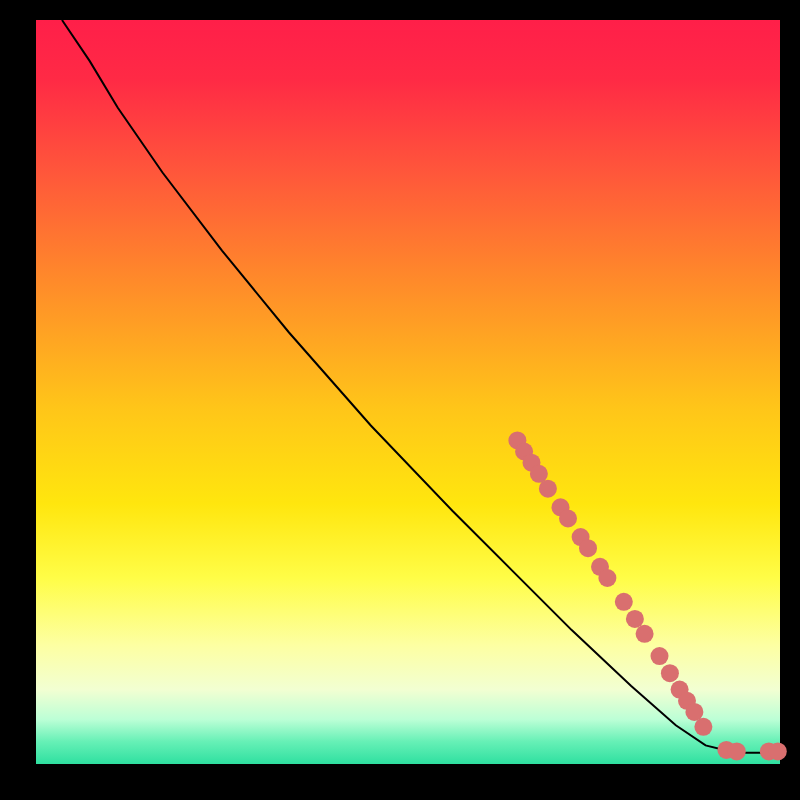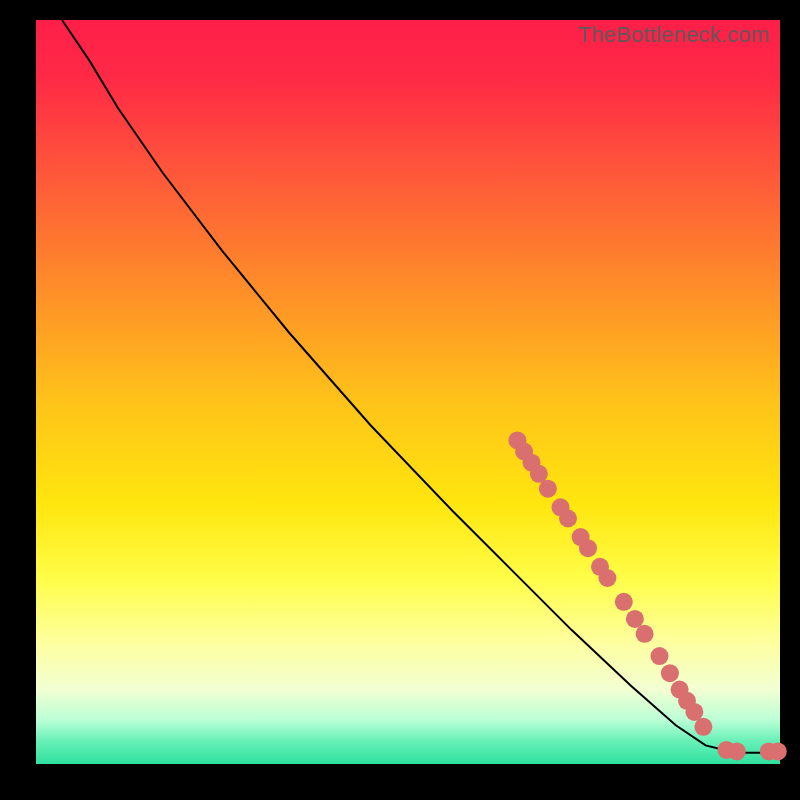--- a/index.html
+++ b/index.html
@@ -65,21 +65,20 @@
   .marker {
     fill: #d96f6f;
     stroke: none;
   }
 </style>
 </head>
 <body>
 
 <div class="stage">
   <div class="plot">
-    <div class="watermark">TheBottleneck.com</div>
     <svg class="curve" viewBox="0 0 744 744">
       <path id="curve-path" class="curve-path" d="M26.0 0.0 L53.6 40.9 L81.8 87.8 L126.5 152.5 L186.0 230.6 L253.0 312.5 L334.8 405.5 L416.6 491.0 L476.2 550.6 L535.7 610.1 L595.2 665.9 L639.8 705.3 L669.6 725.4 L699.4 732.8 L744.0 732.8"></path>
       <g id="markers">
           <circle cx="481.4" cy="420.4" r="9" class="marker"></circle>
           <circle cx="488.1" cy="431.5" r="9" class="marker"></circle>
           <circle cx="495.5" cy="442.7" r="9" class="marker"></circle>
           <circle cx="502.9" cy="453.8" r="9" class="marker"></circle>
           <circle cx="511.9" cy="468.7" r="9" class="marker"></circle>
           <circle cx="524.5" cy="487.3" r="9" class="marker"></circle>
           <circle cx="532.0" cy="498.5" r="9" class="marker"></circle>

